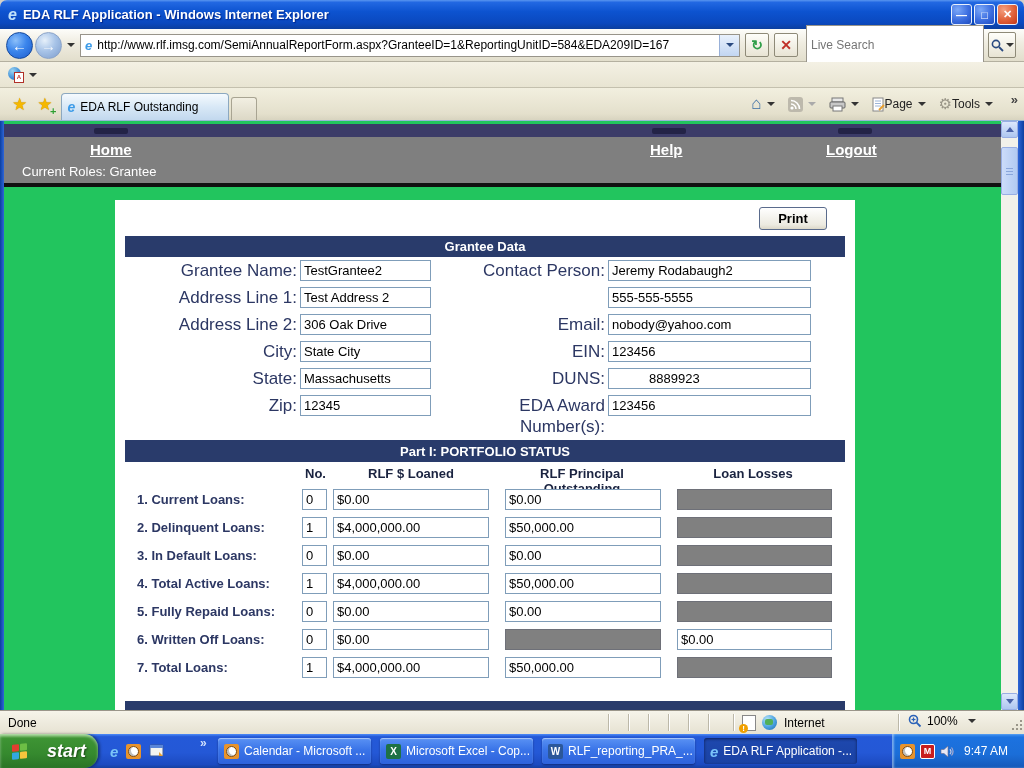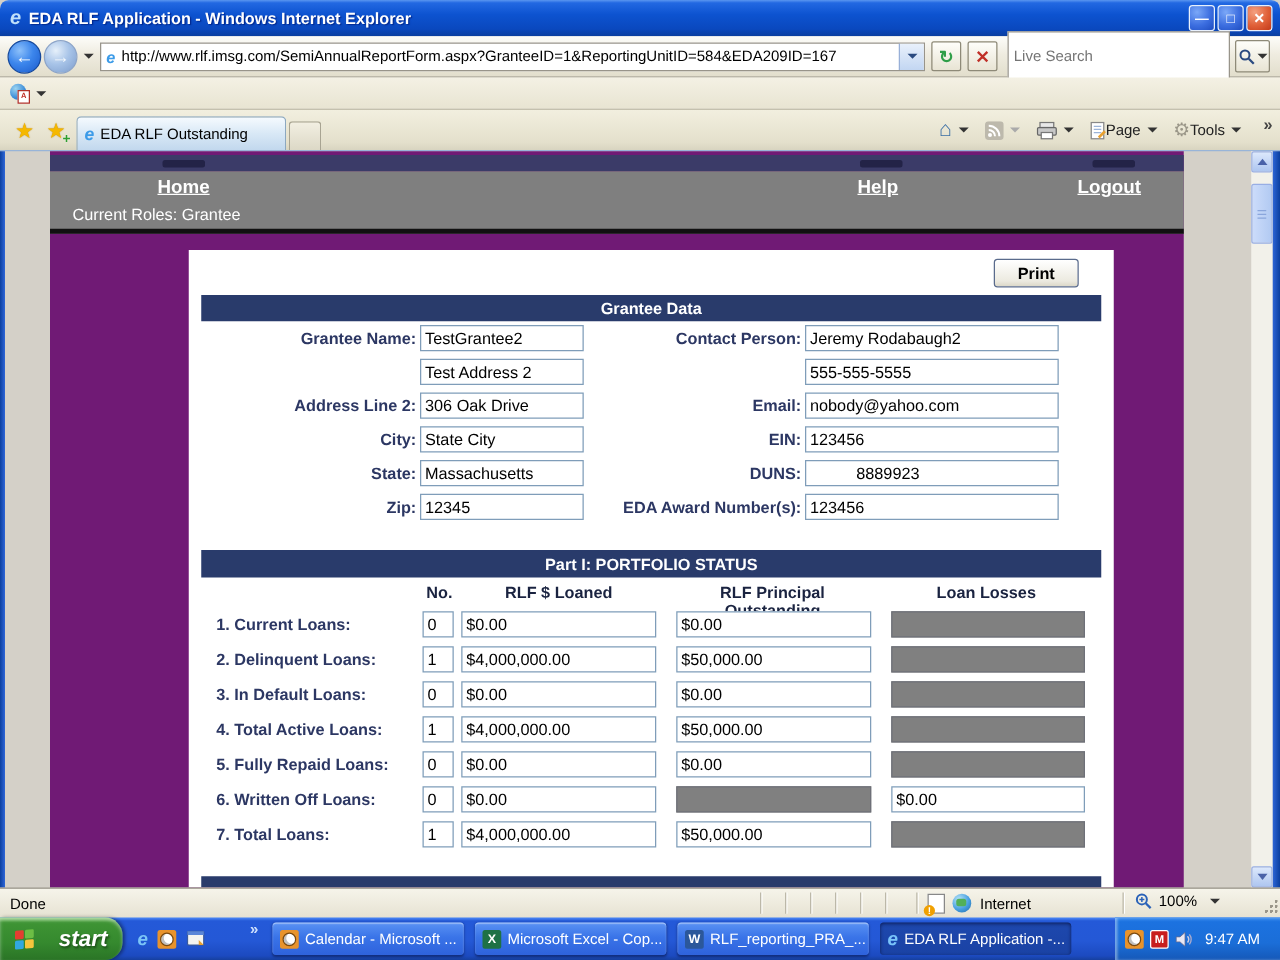--- a/index.html
+++ b/index.html
@@ -74,21 +74,21 @@
     border-radius:3px 3px 0 0;background:linear-gradient(180deg,#F2EFE2,#DCD8C6);}
   .tab-tools{margin-left:auto;display:flex;align-items:center;height:100%;padding-right:24px;gap:4px;}
   .ttool{display:flex;align-items:center;font-size:12px;color:#222;padding:2px 2px;}
   .home-glyph{font-size:17px;color:#3A6EA5;font-weight:bold;}
   .gear-glyph{font-size:15px;color:#9A9688;}
   .chevron2{position:absolute;right:6px;top:92px;font-size:13px;font-weight:bold;color:#444;}
 
   
   .win-left{position:absolute;left:0;top:121px;width:4px;height:589px;background:linear-gradient(90deg,#0B3F9F,#2E66D8);}
   .win-right{position:absolute;left:1018px;top:121px;width:6px;height:589px;background:linear-gradient(90deg,#2E66D8,#0B3F9F);}
-  .page{position:absolute;left:4px;top:121px;width:907px;height:589px;background:#701a75;overflow:hidden;margin-left:36px;}
+  .page{position:absolute;left:4px;top:121px;width:997px;height:589px;background:#22c55e;overflow:hidden;}
 
   
   .scrollbar{position:absolute;left:1001px;top:121px;width:17px;height:589px;background:#F2F1EA;box-sizing:border-box;}
   .sb-btn{position:absolute;left:0;width:17px;height:17px;box-sizing:border-box;border:1px solid #98AEE4;border-radius:2px;
     background:linear-gradient(180deg,#DCE8FC,#AEC6F0);display:flex;align-items:center;justify-content:center;}
   .sb-up{top:0;} .sb-down{bottom:0;}
   .sb-arrow-up{width:0;height:0;border-left:4px solid transparent;border-right:4px solid transparent;border-bottom:5px solid #4A62A8;}
   .sb-arrow-down{width:0;height:0;border-left:4px solid transparent;border-right:4px solid transparent;border-top:5px solid #4A62A8;}
   .sb-thumb{position:absolute;left:0;top:26px;width:17px;height:48px;box-sizing:border-box;border:1px solid #98AEE4;border-radius:2px;
     background:linear-gradient(90deg,#CCDCFA,#B2CAF2);}
@@ -104,21 +104,21 @@
 
   
   .card{position:absolute;left:111px;top:79px;width:740px;height:510px;background:#fff;}
   .print-btn{position:absolute;left:644px;top:7px;width:68px;height:23px;box-sizing:border-box;
     border:1px solid #5A6B8C;border-radius:3px;background:linear-gradient(180deg,#FFFFFF,#ECEAE0 80%,#DCD8C8 100%);
     font:bold 13px "Liberation Sans",sans-serif;display:flex;align-items:center;justify-content:center;color:#000;}
   .navybar{position:absolute;left:10px;width:720px;height:21px;background:#293B6B;color:#fff;
     font-weight:bold;font-size:13px;display:flex;align-items:center;justify-content:center;}
   .gd-bar{top:36px;} .p1-bar{top:240px;height:22px;} .bottom-bar{top:501px;height:9px;}
 
-  .flabel{position:absolute;font-weight:bold;font-size:13px;color:#2C3763;text-align:right;line-height:21px;}
+  .flabel{position:absolute;font-weight:normal;font-size:17px;color:#2C3763;text-align:right;line-height:21px;}
   .inp{position:absolute;border:1px solid #7F9DB9;background:#fff;box-sizing:border-box;height:21px;
     font:13px "Liberation Sans",sans-serif;color:#000;padding:1px 3px;}
   .inp-gray{position:absolute;border:1px solid #6E7078;background:#808080;box-sizing:border-box;height:21px;}
 
   .colhead{position:absolute;top:266px;font-weight:bold;font-size:13px;color:#1A2340;text-align:center;width:160px;}
   .rowlabel{position:absolute;left:22px;width:170px;font-weight:bold;font-size:13px;color:#2C3763;line-height:21px;}
 
   
   .statusbar{position:absolute;left:0;top:710px;width:1024px;height:24px;box-sizing:border-box;
     background:linear-gradient(180deg,#F6F4EA,#E6E2D2);border-top:1px solid #9A968A;}
@@ -290,20 +290,21 @@
       <span class="roles">Current Roles: Grantee</span>
     </div>
 
     <div class="card">
       <div class="print-btn">Print</div>
 
       <div class="navybar gd-bar">Grantee Data</div>
 
       <div class="flabel" style="left:10px;top:60px;width:172px;">Grantee Name:</div>
       <input class="inp" style="left: 185px; top: 60px; width: 131px;" value="TestGrantee2">
+      <div class="flabel" style="left:10px;top:87px;width:172px;">Address Line 1:</div>
       <input class="inp" style="left: 185px; top: 87px; width: 131px;" value="Test Address 2">
       <div class="flabel" style="left:10px;top:114px;width:172px;">Address Line 2:</div>
       <input class="inp" style="left: 185px; top: 114px; width: 131px;" value="306 Oak Drive">
       <div class="flabel" style="left:10px;top:141px;width:172px;">City:</div>
       <input class="inp" style="left: 185px; top: 141px; width: 131px;" value="State City">
       <div class="flabel" style="left:10px;top:168px;width:172px;">State:</div>
       <input class="inp" style="left: 185px; top: 168px; width: 131px;" value="Massachusetts">
       <div class="flabel" style="left:10px;top:195px;width:172px;">Zip:</div>
       <input class="inp" style="left: 185px; top: 195px; width: 131px;" value="12345">
 

